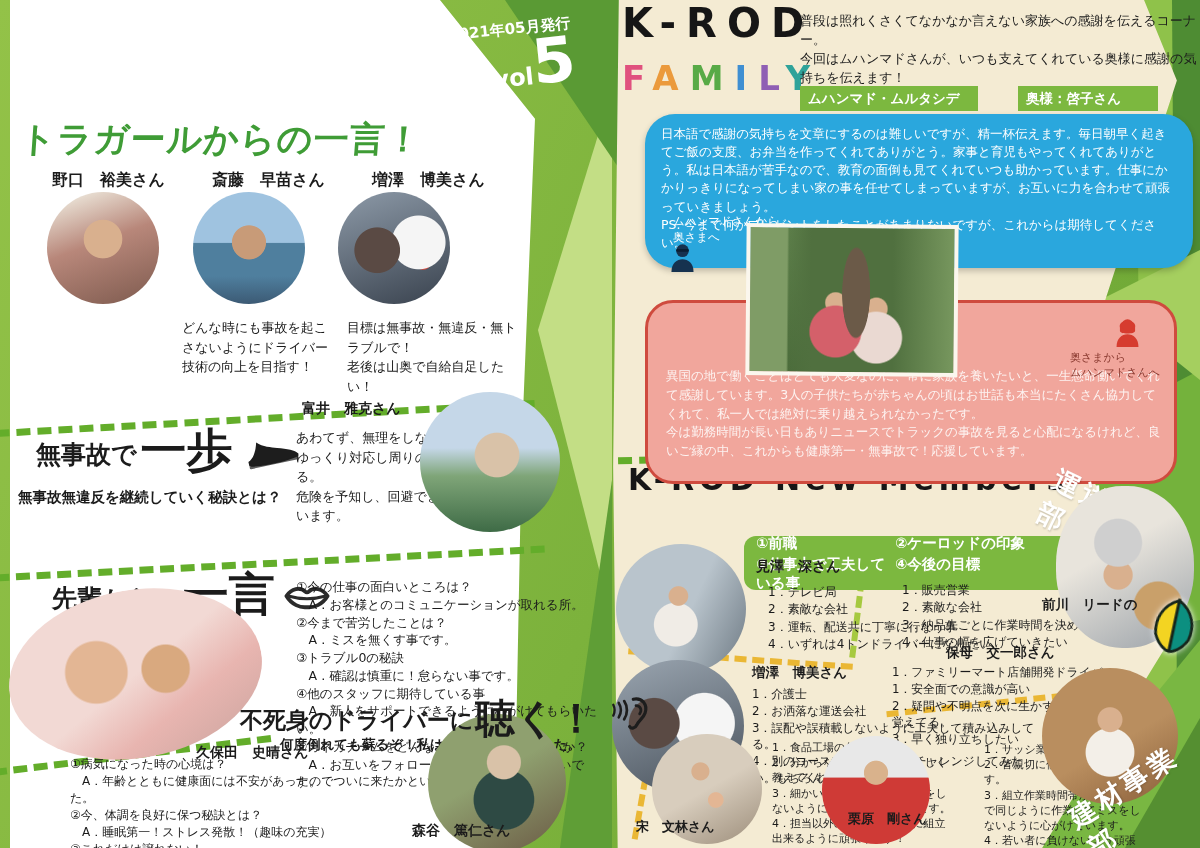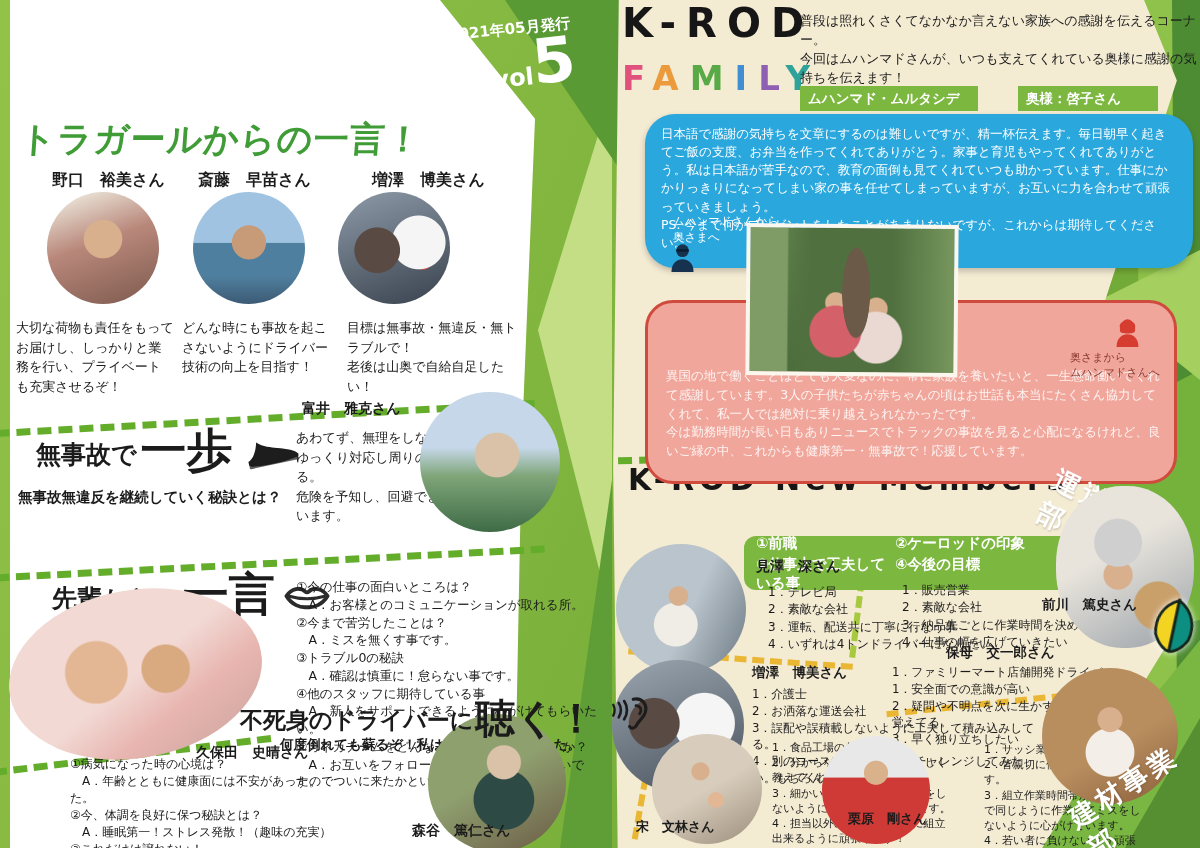--- a/index.html
+++ b/index.html
@@ -48,31 +48,30 @@
 
 
   <div class="txt" style="left:448px;top:20px;color:#fff;font-size:15px;font-weight:700;transform:rotate(-6deg);z-index:5;">2021年05月発行</div>
   <div class="txt" style="left:492px;top:38px;color:#fff;transform:rotate(-6deg);z-index:5;">
     <span style="font-size:24px;font-weight:700;">vol</span><span style="font-size:62px;font-weight:700;line-height:.8;">5</span>
   </div>
 
   <div class="txt" style="left:20px;top:116px;font-size:35px;font-weight:800;color:#3f9c36;letter-spacing:1px;transform:skewX(-4deg);">トラガールからの一言！</div>
 
   <div class="txt name" style="left:52px;top:170px;font-size:16px;">野口　裕美さん</div>
-  <div class="txt name" style="left:198px;top:170px;font-size:16px;">斎藤　早苗さん</div>
+  <div class="txt name" style="left:212px;top:170px;font-size:16px;">斎藤　早苗さん</div>
   <div class="txt name" style="left:372px;top:170px;font-size:16px;">増澤　博美さん</div>
 
   <div class="photo" style="left:47px;top:192px;width:112px;height:112px;
        background:radial-gradient(circle at 50% 42%,#d9b08e 22%,rgba(0,0,0,0) 23%),linear-gradient(160deg,#e8ded2 10%,#b8877a 45%,#7d5a4e 100%);"></div>
   <div class="photo" style="left:193px;top:192px;width:112px;height:112px;
        background:radial-gradient(circle at 50% 45%,#c89b78 20%,rgba(0,0,0,0) 21%),linear-gradient(180deg,#9fc3e0 0 45%,#4f7f9e 46% 75%,#3c5a74 100%);"></div>
   <div class="photo" style="left:338px;top:192px;width:112px;height:112px;
        background:radial-gradient(circle at 35% 52%,#5a4a44 24%,rgba(0,0,0,0) 25%),radial-gradient(circle at 72% 45%,#f5f5f5 26%,rgba(0,0,0,0) 27%),radial-gradient(circle at 76% 62%,#e04438 7%,rgba(0,0,0,0) 8%),linear-gradient(160deg,#8d9aa8,#39424e);"></div>
 
-  <div class="txt pre" style="left:16px;top:318px;width:158px;font-size:13px;line-height:1.5;font-weight:500;">大切な荷物も責任をもってお届けし、しっかりと業務を行い、プライベートも充実させるぞ！</div>
   <div class="txt pre" style="left:182px;top:318px;width:155px;font-size:13px;line-height:1.5;font-weight:500;">どんな時にも事故を起こさないようにドライバー技術の向上を目指す！</div>
   <div class="txt pre" style="left:347px;top:318px;width:170px;font-size:13px;line-height:1.5;font-weight:500;">目標は無事故・無違反・無トラブルで！
 老後は山奥で自給自足したい！</div>
 
   <div class="dashg" style="left:-5px;top:415px;width:540px;transform:rotate(-3.2deg);"></div>
 
   <div class="txt" style="left:36px;top:430px;display:flex;align-items:flex-end;gap:4px;">
     <span class="section-prefix">無事故で</span>
     <span class="section-big">一歩</span>
     <span style="transform:rotate(-12deg);margin-left:6px;">
@@ -208,21 +207,21 @@
 2．素敵な会社
 3．運転、配送共に丁寧に行なう事
 4．いずれは4トンドライバーになりたい</div>
 
   <div class="dashvl" style="left:856px;top:546px;height:112px;transform:rotate(7deg);"></div>
 
   <div class="txt pre numlist" style="left:902px;top:582px;width:238px;">1．販売営業
 2．素敵な会社
 3．納品先ごとに作業時間を決めています
 4．仕事の幅を広げていきたい</div>
-  <div class="txt name" style="left:1042px;top:596px;font-size:13.5px;z-index:6;">前川　篤史さん</div>
+  <div class="txt name" style="left:1042px;top:596px;font-size:13.5px;z-index:6;">前川　リードの</div>
 
   <span style="position:absolute;left:1148px;top:596px;z-index:6;transform:rotate(12deg);filter:drop-shadow(0 0 3px #fff);">
     <svg width="52" height="58" viewBox="0 0 56 62">
         <path d="M28 4 C12 12 6 28 10 44 C16 56 24 60 28 60 Z" fill="#f3d422" stroke="#15251b" stroke-width="3"></path>
         <path d="M28 4 C44 12 50 28 46 44 C40 56 32 60 28 60 Z" fill="#0c8f80" stroke="#15251b" stroke-width="3"></path>
       </svg>
   </span>
 
   <div class="dashy" style="left:628px;top:656px;width:225px;transform:rotate(4deg);"></div>
   <div class="dashy" style="left:886px;top:700px;width:215px;transform:rotate(-6deg);"></div>

